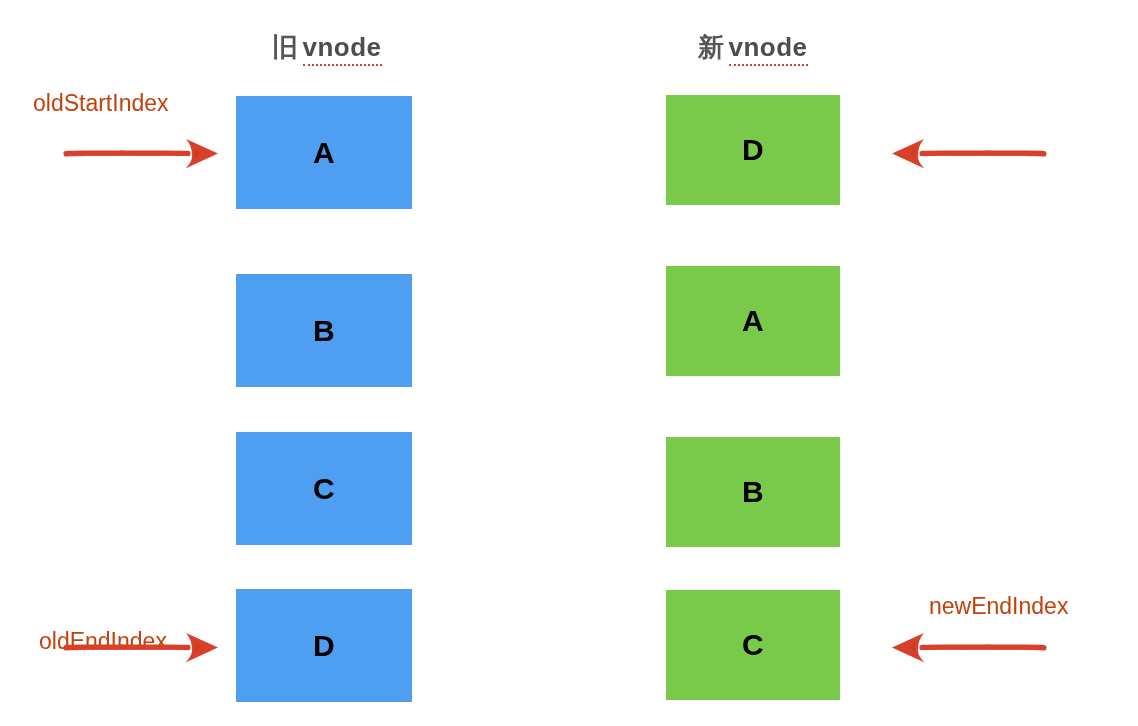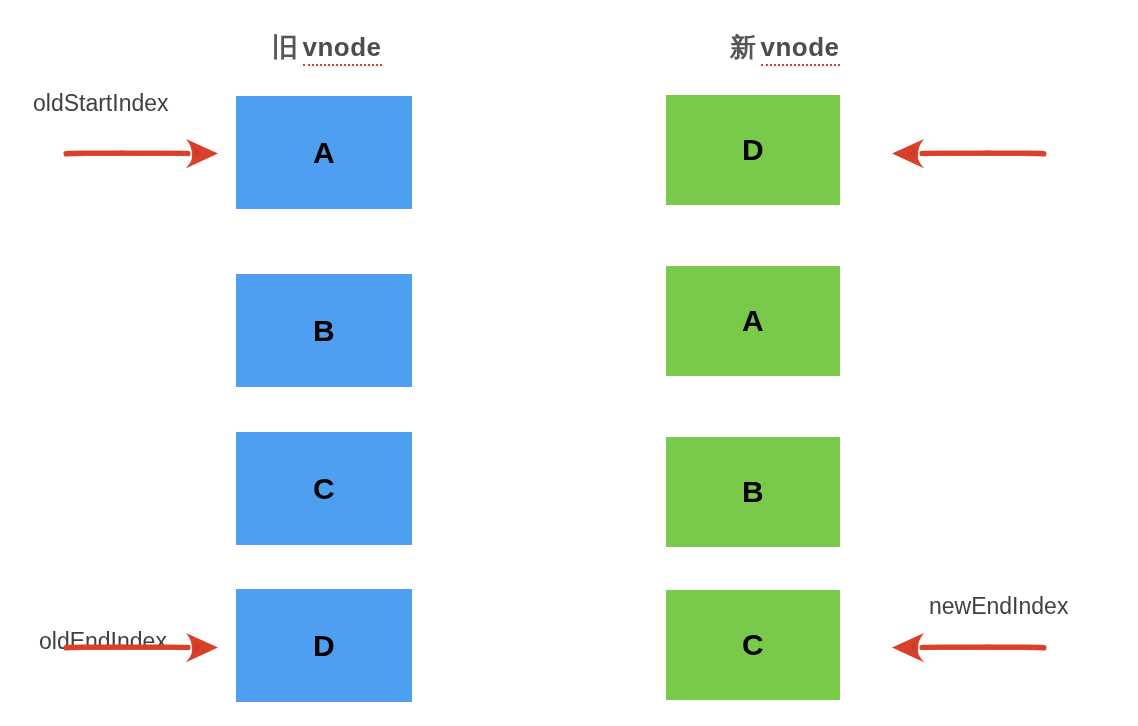--- a/index.html
+++ b/index.html
@@ -32,21 +32,21 @@
     color: #555555;
     font-weight: 700;
     padding-right: 4px;
   }
   .col-title .spell {
     color: #4d4d4d;
     border-bottom: 2px dotted #cc4433;
     padding-bottom: 2px;
   }
   #title-old { left: 272px; top: 34px; }
-  #title-new { left: 730px; top: 34px; }
+  #title-new { left: 698px; top: 34px; }
 
   
   .vbox {
     position: absolute;
     display: flex;
     align-items: center;
     justify-content: center;
     font-size: 30px;
     font-weight: 700;
     color: #000000;
@@ -71,21 +71,21 @@
 
   .new-r0 { top: 95px; }
   .new-r1 { top: 266px; }
   .new-r2 { top: 437px; }
   .new-r3 { top: 590px; }
 
   
   .idx-label {
     position: absolute;
     font-size: 23px;
-    color: #404040;
+    color: #c2410c;
     white-space: nowrap;
     line-height: 1;
   }
   #label-old-start { left: 33px;  top: 92px; }
   #label-old-end   { left: 39px;  top: 630px; }
   #label-new-start { left: 925px; top: 92px; }
   #label-new-end   { left: 929px; top: 595px; }
 
   
   .arrow {

